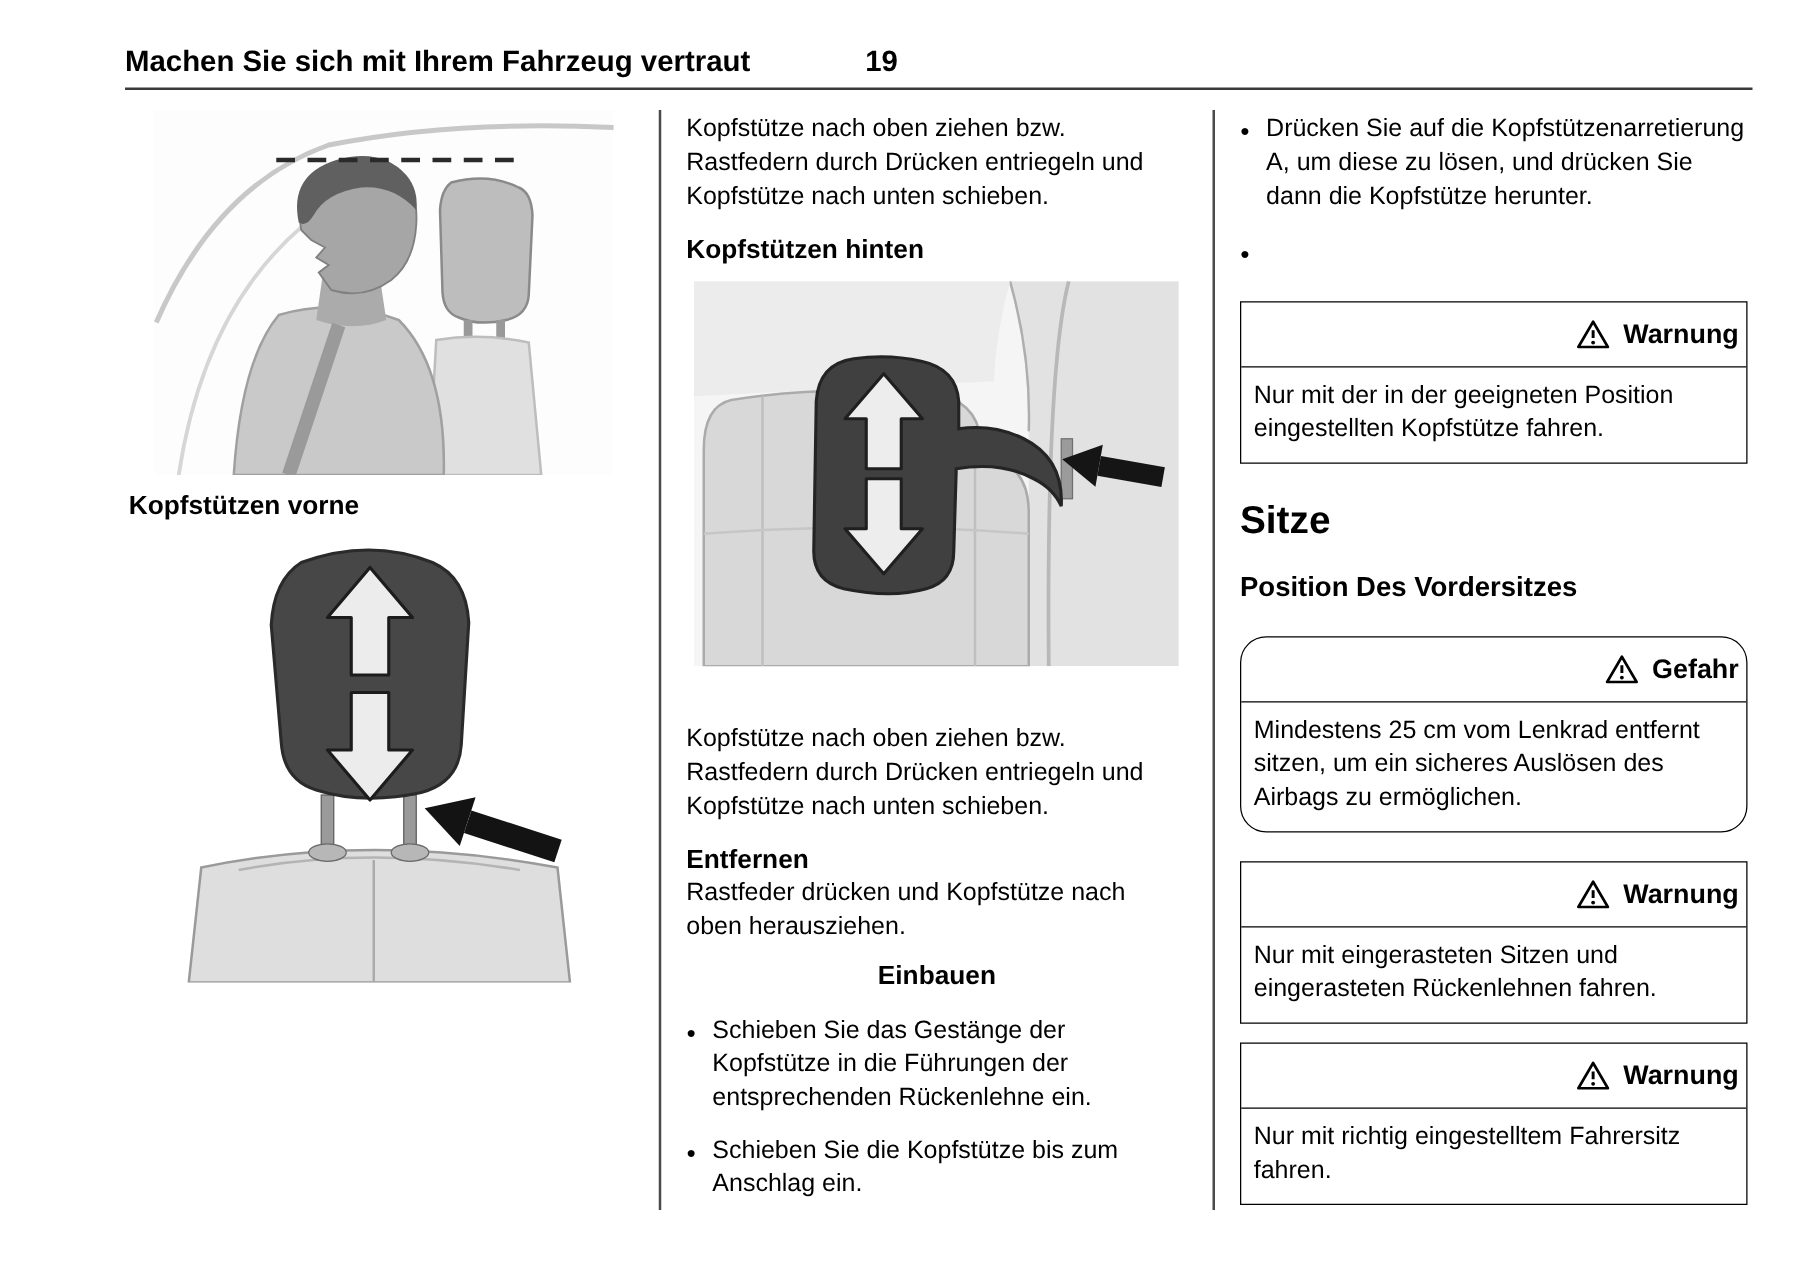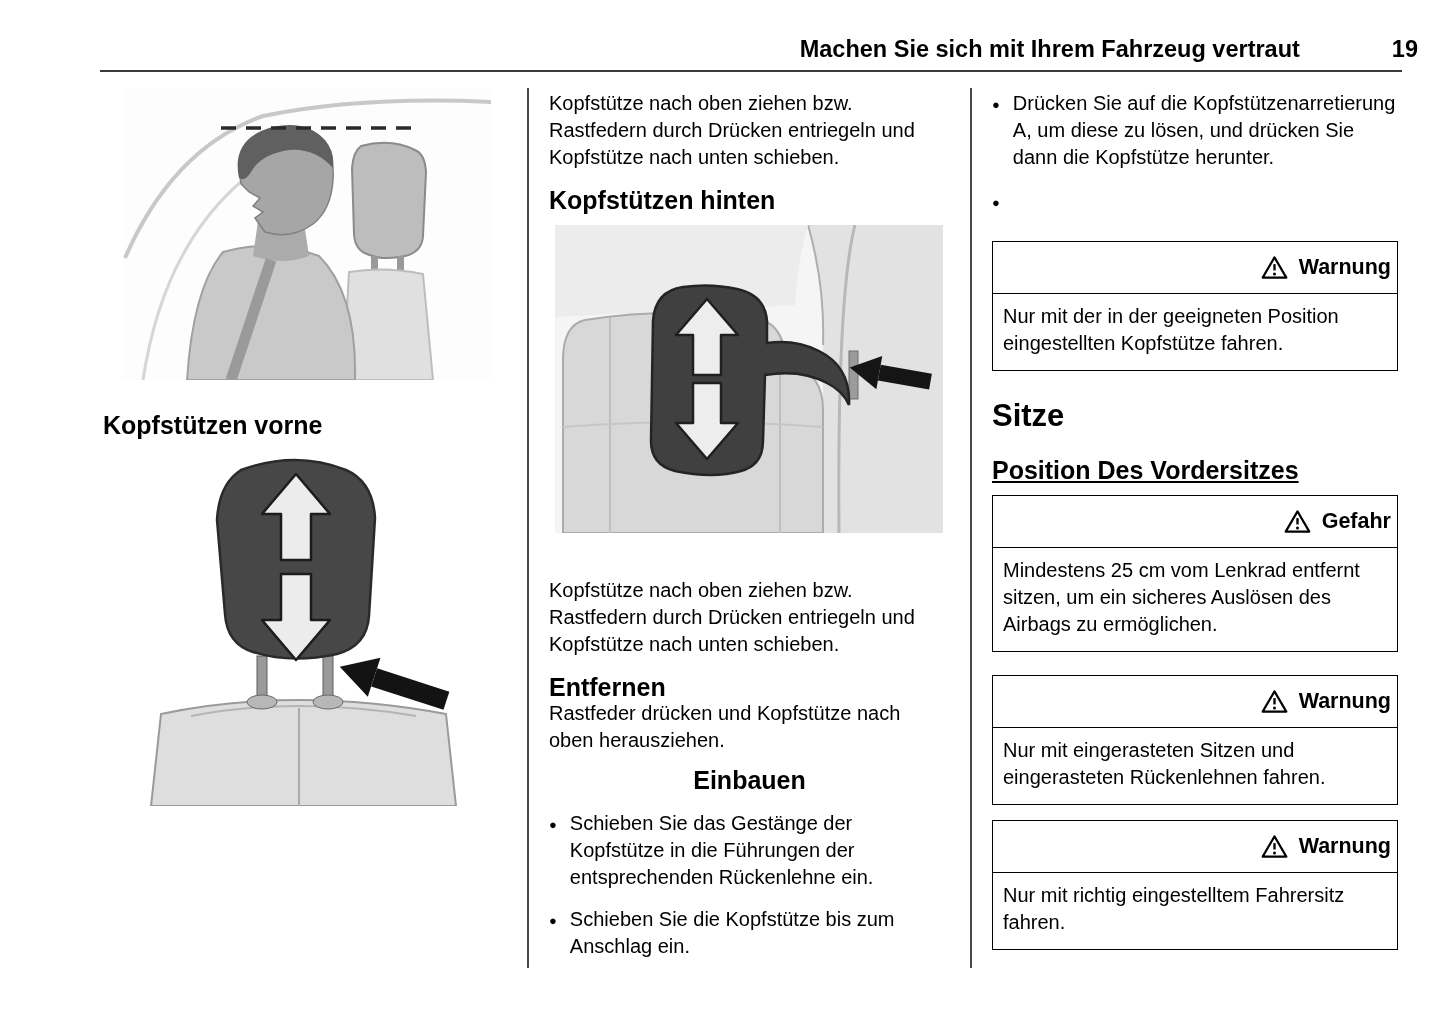--- a/index.html
+++ b/index.html
@@ -1,73 +1,73 @@
 <!DOCTYPE html>
 <html><head>
 <meta charset="utf-8">
 <style>
   * { margin:0; padding:0; box-sizing:border-box; }
   html,body { width:1445px; height:1018px; background:#ffffff;
     font-family:"Liberation Sans", sans-serif; color:#000; }
   .page { position:relative; width:1445px; height:1018px; background:#fff; overflow:hidden; }
 
-  .header { position:absolute; left:116px; top:36px; width:1302px;
-    display:flex; justify-content:flex-end; align-items:baseline; gap:92px;
+  .header { position:absolute; left:100px; top:36px; width:1302px;
+    display:flex; align-items:baseline; gap:92px;
     font-weight:bold; font-size:23.5px; }
   .header-rule { position:absolute; left:100px; top:70px; width:1302px; height:1.5px; background:#3a3a3a; }
 
   .col-sep { position:absolute; top:88px; width:1.5px; height:880px; background:#4a4a4a; }
   .sep1 { left:527px; }
   .sep2 { left:970px; }
 
   .col { position:absolute; top:86px; }
   .col1 { left:103px; width:412px; }
   .col2 { left:549px; width:401px; }
   .col3 { left:992px; width:406px; }
 
   .body-text { font-size:20px; line-height:27px; }
-  .h-sub { font-size:25px; font-weight:bold; line-height:26px; }
+  .h-sub { font-size:21px; font-weight:bold; line-height:26px; }
   .h1 { font-size:31px; font-weight:bold; line-height:36px; }
-  .h2 { font-size:25px; font-weight:bold; line-height:30px;text-decoration:underline; }
+  .h2 { font-size:22px; font-weight:bold; line-height:30px; }
 
   .bullet { display:flex; gap:13px; font-size:20px; line-height:27px; }
   .bullet .dot { flex:0 0 auto; font-size:13px; line-height:27px; transform:translateY(1px); }
 
   .alert { border:1.5px solid #000; background:#fff; }
   .alert-head { display:flex; justify-content:flex-end; align-items:center; gap:11px;
     padding:13px 6px; font-weight:bold; font-size:21.5px; border-bottom:1.5px solid #000; }
   .alert-body { padding:9px 10px 13px; font-size:20px; line-height:27px; }
   .tri-icon { display:inline-flex; }
 
   figure { display:block; }
   .fig-head { margin:2px 0 0 20px; }
   .fig-front { margin:10px 0 0 28px; }
   .fig-rear { margin:12px 0 0 6px; }
 
   
   .col1 .body-text { margin-top:45px; }
-  .col1 .h-sub { margin-top:28px; }
+  .col1 .h-sub { margin-top:7px; }
 
   
   .col2 .p1 { margin-top:4px; }
   .col2 .h-hinten { margin-top:16px; }
   .col2 .p2 { margin-top:40px; }
   .col2 .h-entfernen { margin-top:16px; }
   .col2 .p3 { }
   .col2 .h-einbauen { margin-top:13px;text-align:center; }
   .col2 .b1 { margin-top:17px; }
   .col2 .b2 { margin-top:15px; }
 
   
   .col3 .b1 { margin-top:4px; }
   .col3 .b2 { margin-top:17px; }
   .col3 .w1 { margin-top:26px; }
   .col3 .h1 { margin-top:27px; }
   .col3 .h2 { margin-top:21px; }
-  .col3 .d1 { margin-top:10px; }
+  .col3 .d1 { margin-top:24px;border-radius:21px; }
   .col3 .w2 { margin-top:23px; }
   .col3 .w3 { margin-top:15px; }
 </style>
 </head>
 <body>
 
 <div class="page">
 
   <header class="header">
     <span>Machen Sie sich mit Ihrem Fahrzeug vertraut</span>

